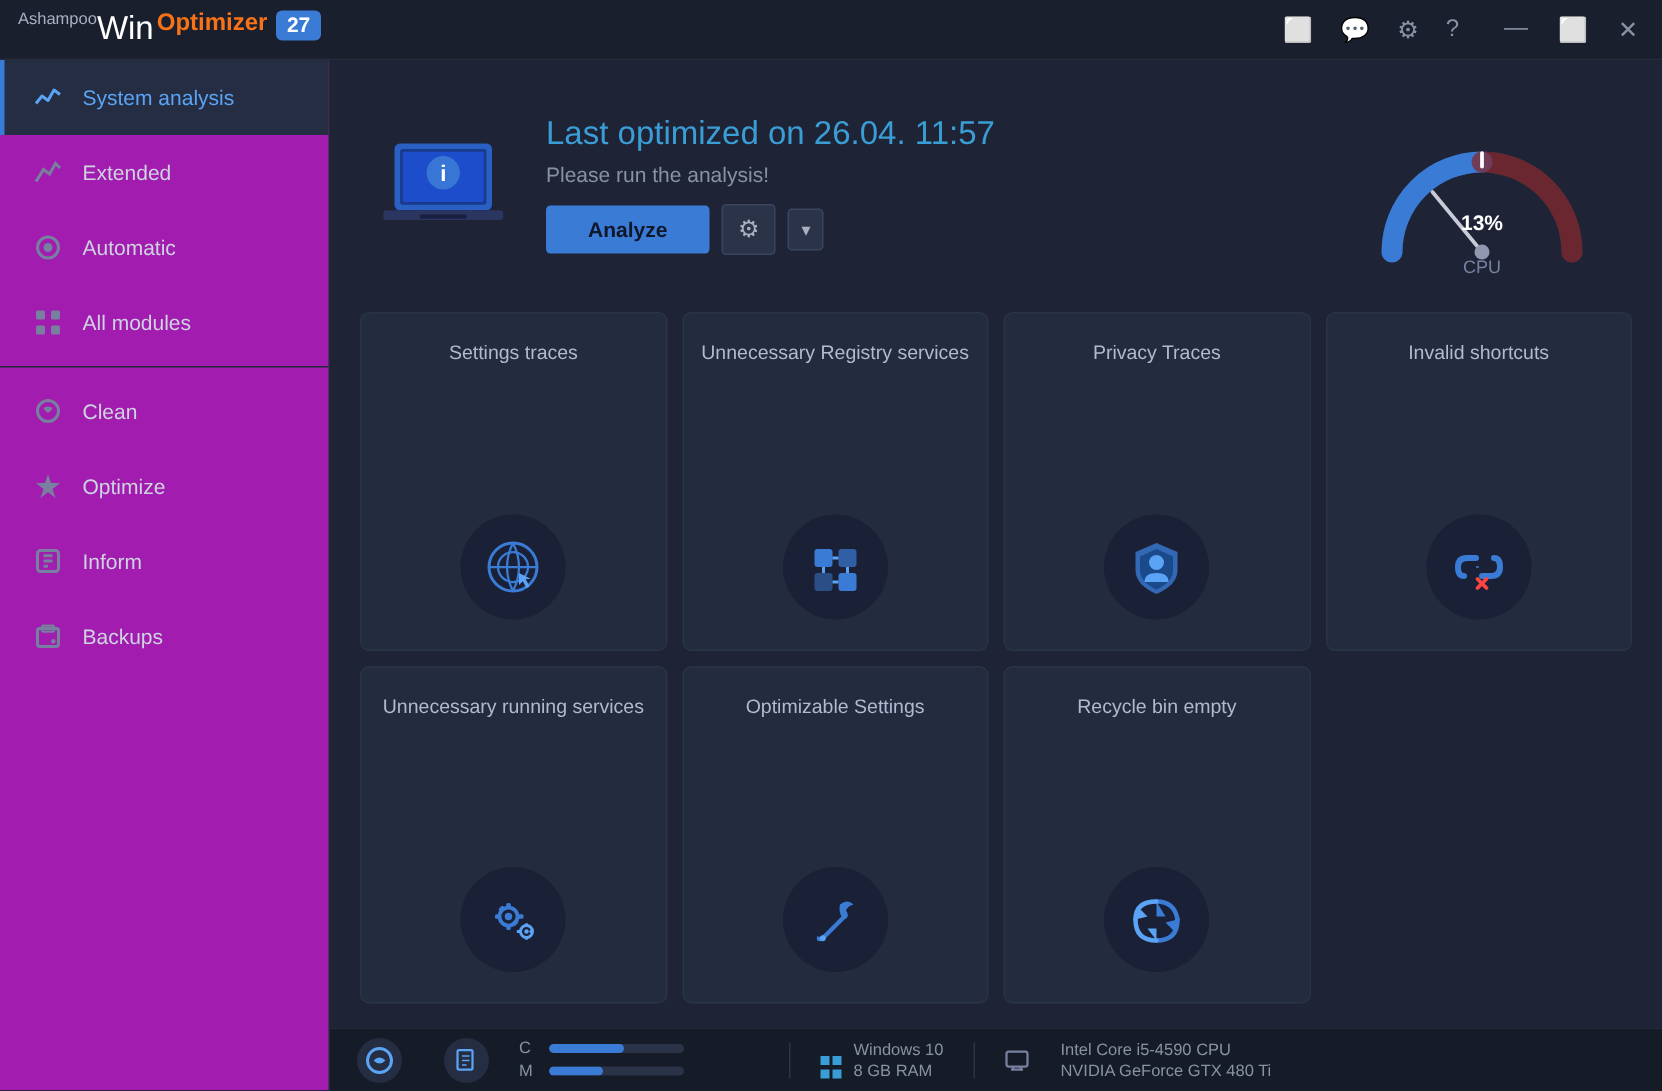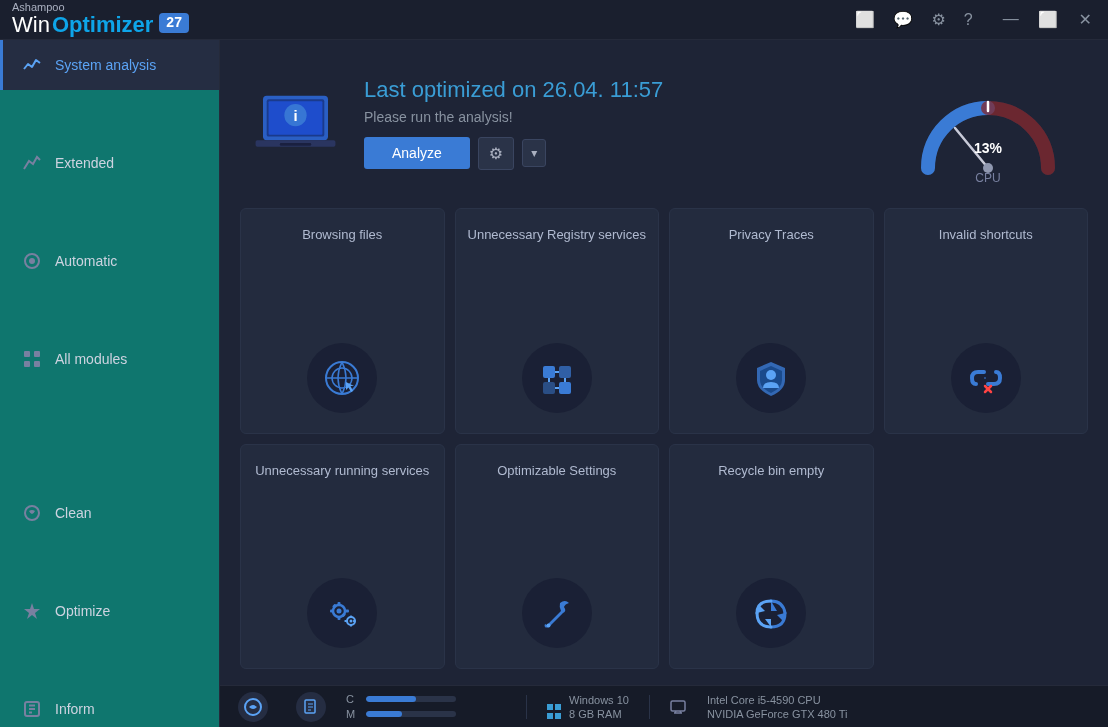--- a/index.html
+++ b/index.html
@@ -32,23 +32,23 @@
     .app-title-ashampoo {
       font-size: 11px;
       color: #aab0c0;
     }
     .app-title-win {
       font-size: 22px;
       font-weight: 300;
       color: #fff;
     }
     .app-title-optimizer {
-      font-size: 22px;
+      font-size: 16px;
       font-weight: 700;
-      color: #0ea5e9;
+      color: #f97316;
     }
     .app-title-version {
       background: #3a7bd5;
       color: #fff;
       font-size: 14px;
       font-weight: 700;
       padding: 2px 7px;
       border-radius: 4px;
       margin-left: 4px;
     }
@@ -77,26 +77,25 @@
     
     .main-layout {
       display: flex;
       flex: 1;
       overflow: hidden;
     }
 
     
     .sidebar {
       width: 220px;
-      background: #0f766e;
+      background: #a21caf;
       display: flex;
       flex-direction: column;
       border-right: 1px solid #252a3a;
       flex-shrink: 0;
-      gap: 48px;
     }
     .sidebar-item {
       display: flex;
       align-items: center;
       gap: 12px;
       padding: 14px 18px;
       cursor: pointer;
       border-left: 3px solid transparent;
       transition: background 0.15s;
     }
@@ -168,27 +167,27 @@
       color: #8892a0;
       margin-bottom: 12px;
     }
     .header-actions {
       display: flex;
       align-items: center;
       gap: 8px;
     }
     .btn-analyze {
       background: #3a7bd5;
-      color: #ffffff;
+      color: #0f172a;
       border: none;
       padding: 8px 28px;
       font-size: 14px;
       cursor: pointer;
       border-radius: 3px;
-      font-weight: 400;
+      font-weight: 700;
     }
     .btn-settings-small {
       background: #2a3348;
       border: 1px solid #3a4560;
       color: #aab0c0;
       padding: 6px 10px;
       cursor: pointer;
       border-radius: 3px;
       font-size: 16px;
     }
@@ -340,21 +339,21 @@
     }
 
     
     .gauge-svg { overflow: visible; }
   </style>
 </head>
 <body>
 
 <div class="title-bar">
   <div class="title-bar-left">
-    <div style="display:flex;flex-direction:column;line-height:1.1">
+    <div style="display:flex;line-height:1.1">
       <span class="app-title-ashampoo">Ashampoo</span>
       <span style="display:flex;align-items:flex-start;gap:2px">
         <span class="app-title-win">Win</span>
           <span class="app-title-optimizer">Optimizer</span>
         <span class="app-title-version">27</span>
       </span>
     </div>
   </div>
   <div class="title-bar-controls">
     <span title="Display">⬜</span>
@@ -494,21 +493,21 @@
           <text x="90" y="95" text-anchor="middle" font-size="14" font-weight="bold" fill="white">13%</text>
 
           <text x="90" y="124" text-anchor="middle" font-size="12" fill="#7880a0">CPU</text>
         </svg>
       </div>
     </div>
 
     <div class="cards-grid">
 
       <div class="card">
-        <span class="card-label">Browsing files</span>
+        <span class="card-label">Settings traces</span>
         <div class="card-icon-area">
           <svg width="44" height="44" viewBox="0 0 44 44">
             <circle cx="22" cy="22" r="16" fill="none" stroke="#3a7bd5" stroke-width="2"></circle>
             <circle cx="22" cy="22" r="10" fill="none" stroke="#3a7bd5" stroke-width="1.5"></circle>
             <line x1="6" y1="22" x2="38" y2="22" stroke="#3a7bd5" stroke-width="1.5"></line>
             <path d="M 22 6 Q 30 22 22 38" stroke="#3a7bd5" stroke-width="1.5" fill="none"></path>
             <path d="M 22 6 Q 14 22 22 38" stroke="#3a7bd5" stroke-width="1.5" fill="none"></path>
 
             <polygon points="26,26 26,34 28.5,31.5 31,36 33,35 30.5,30 34,30" fill="#5ba3f5"></polygon>
           </svg>

